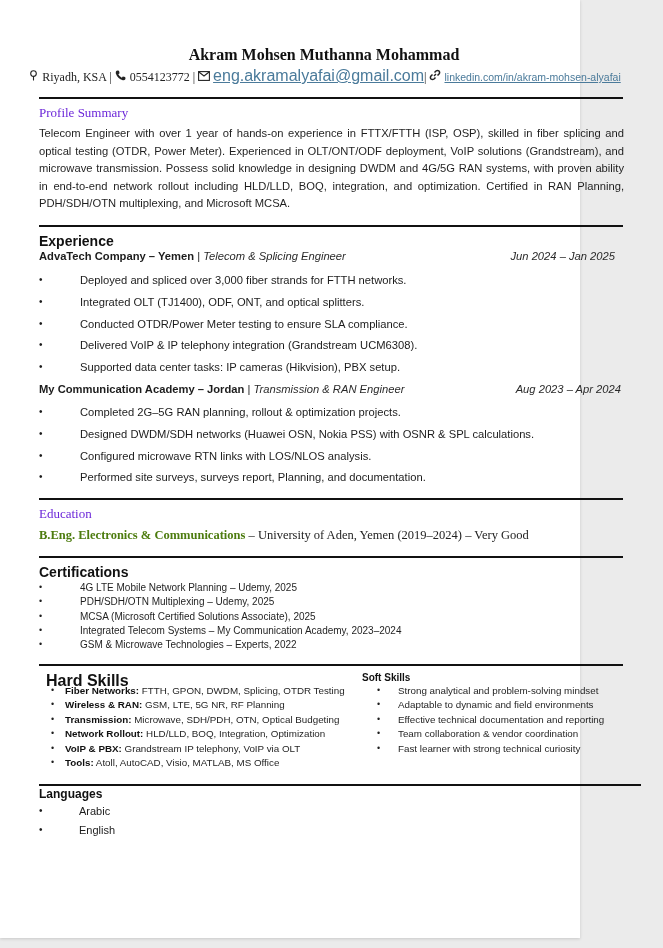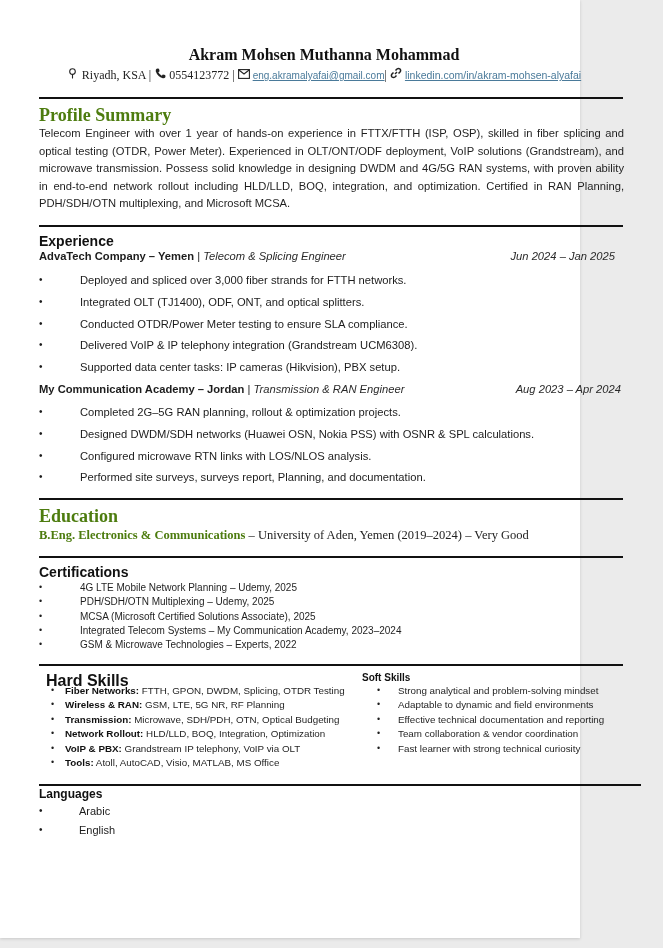--- a/index.html
+++ b/index.html
@@ -11,25 +11,25 @@
       position: absolute; left: 0; top: 0; width: 580px; height: 938px; background: #ffffff;
       box-shadow: 0 1px 3px rgba(0,0,0,0.15);
     }
     .abs { position: absolute; }
     .rule { position: absolute; left: 39px; width: 584px; height: 2px; background: #111; }
 
     .name { left: 0; width: 648px; top: 46px; text-align: center; font-family: "Liberation Serif", serif;
       font-weight: bold; font-size: 16px; color: #111; }
     .contact { left: 0; width: 648px; top: 67px; text-align: center; font-family: "Liberation Serif", serif;
       font-size: 12px; color: #222; white-space: nowrap; }
-    .contact .link { color: #4a7a9a; text-decoration: underline; font-family: "Liberation Sans", sans-serif; font-size: 10px; }
+    .contact .link { color: #4a7a9a; text-decoration: underline; font-family: "Liberation Sans", sans-serif; font-size: 16px; }
     .contact .link2 { color: #4a7a9a; text-decoration: underline; font-family: "Liberation Sans", sans-serif; font-size: 10.5px; }
     .contact .icon { display: inline-block; width: 12px; text-align: center; font-size: 11px; color: #222; }
 
-    .h-serif { font-family: "Liberation Serif", serif; font-weight: bold; font-size: 18px; color: #4d7c0f; }
+    .h-serif { font-family: "Liberation Serif", serif; font-weight: normal; font-size: 13px; color: #6d28d9; }
     .h-sans { font-family: "Liberation Sans", sans-serif; font-weight: bold; font-size: 14px; color: #111; }
 
     .summary { left: 39px; top: 125px; width: 585px; font-size: 11.2px; line-height: 17.6px; text-align: justify; color: #1f1f1f; }
 
     .job-line { left: 39px; width: 576px; font-size: 11.2px; white-space: nowrap; }
     .job-line .co { font-weight: bold; }
     .job-line .role { font-style: italic; color: #2a2a2a; }
     .job-line .dates { position: absolute; right: 0; top: 0; font-style: italic; color: #2a2a2a; }
 
     ul.bul { list-style: none; margin: 0; padding: 0; }

